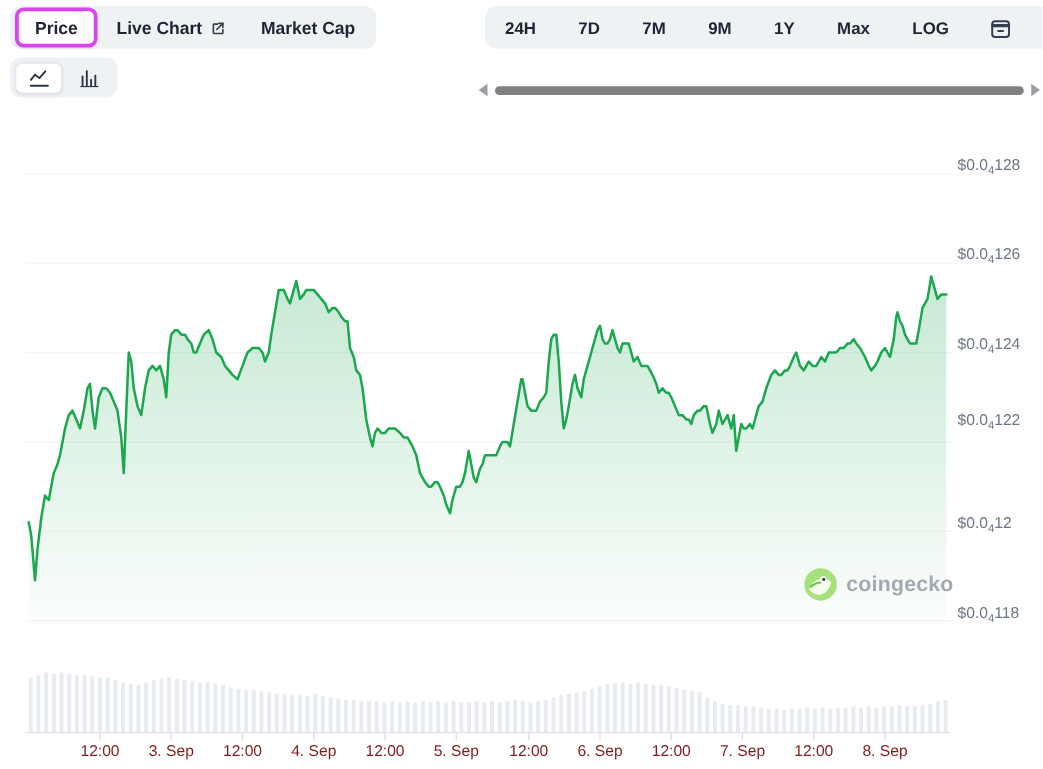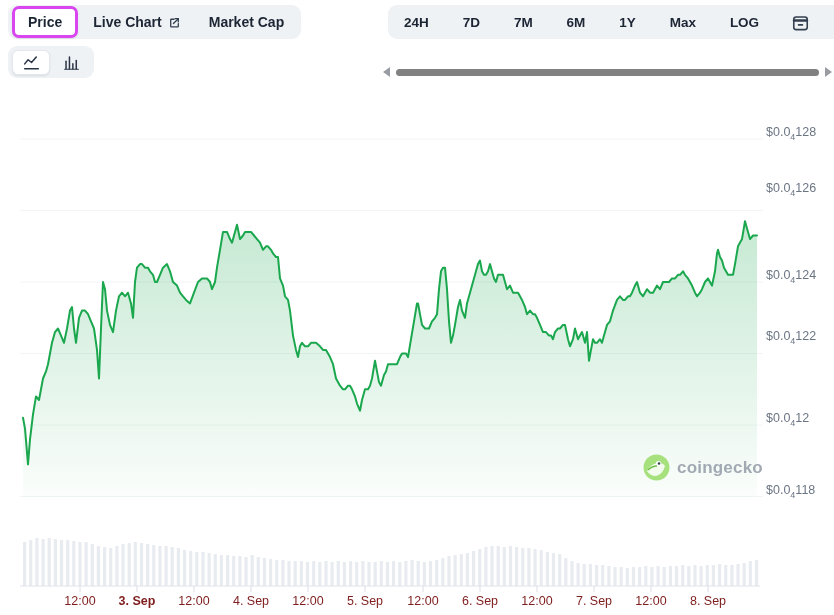--- a/index.html
+++ b/index.html
@@ -73,21 +73,21 @@
       </div>
       <div class="tab">
         <span>Market Cap</span>
       </div>
     </div>
 
   <div id="range-bar" class="pill-group">
       <div class="range-btn">24H</div>
       <div class="range-btn">7D</div>
       <div class="range-btn">7M</div>
-      <div class="range-btn">6M</div>
+      <div class="range-btn">9M</div>
       <div class="range-btn">1Y</div>
       <div class="range-btn">Max</div>
       <div class="range-btn">LOG</div>
       <div class="icon-btn">
         <svg width="19" height="19" viewBox="0 0 24 24" fill="none" stroke="currentColor" stroke-width="2" stroke-linecap="round">
           <rect x="3.5" y="5" width="17" height="16" rx="3"></rect>
           <path d="M4 9.5h16" stroke-width="3.4"></path>
           <path d="M9.5 15h5"></path>
         </svg>
       </div>
@@ -287,27 +287,27 @@
         <line x1="480" x2="480" y1="586" y2="592" stroke="#d9dde3" stroke-width="1"></line>
         <line x1="537" x2="537" y1="586" y2="592" stroke="#d9dde3" stroke-width="1"></line>
         <line x1="594" x2="594" y1="586" y2="592" stroke="#d9dde3" stroke-width="1"></line>
         <line x1="651" x2="651" y1="586" y2="592" stroke="#d9dde3" stroke-width="1"></line>
         <line x1="708" x2="708" y1="586" y2="592" stroke="#d9dde3" stroke-width="1"></line>
       </g>
     </svg>
 
   <div id="axis-labels">
       <div class="ylab" style="top: 125px;">$0.0<sub>4</sub>128</div>
-      <div class="ylab" style="top: 181px;">$0.0<sub>4</sub>126</div>
+      <div class="ylab" style="top: 196px;">$0.0<sub>4</sub>126</div>
       <div class="ylab" style="top: 268px;">$0.0<sub>4</sub>124</div>
       <div class="ylab" style="top: 329px;">$0.0<sub>4</sub>122</div>
       <div class="ylab" style="top: 411px;">$0.0<sub>4</sub>12</div>
       <div class="ylab" style="top: 482.5px;">$0.0<sub>4</sub>118</div>
       <div class="xlab" style="left: 80px;">12:00</div>
-      <div class="xlab" style="left: 137px; font-weight: bold;">3. Sep</div>
+      <div class="xlab" style="left: 137px;">3. Sep</div>
       <div class="xlab" style="left: 194px;">12:00</div>
       <div class="xlab" style="left: 251px;">4. Sep</div>
       <div class="xlab" style="left: 308px;">12:00</div>
       <div class="xlab" style="left: 365px;">5. Sep</div>
       <div class="xlab" style="left: 423px;">12:00</div>
       <div class="xlab" style="left: 480px;">6. Sep</div>
       <div class="xlab" style="left: 537px;">12:00</div>
       <div class="xlab" style="left: 594px;">7. Sep</div>
       <div class="xlab" style="left: 651px;">12:00</div>
       <div class="xlab" style="left: 708px;">8. Sep</div>

